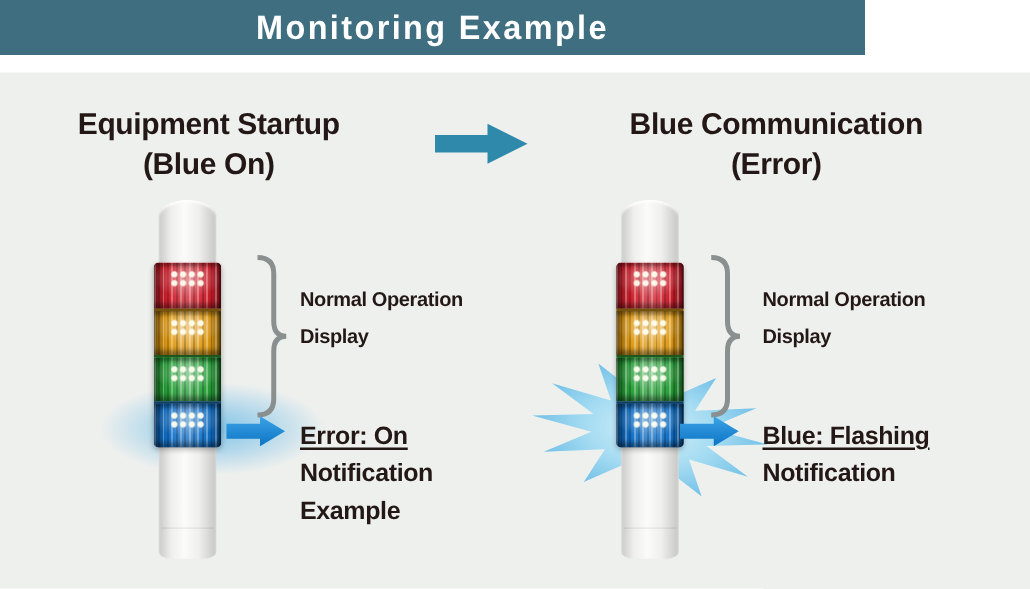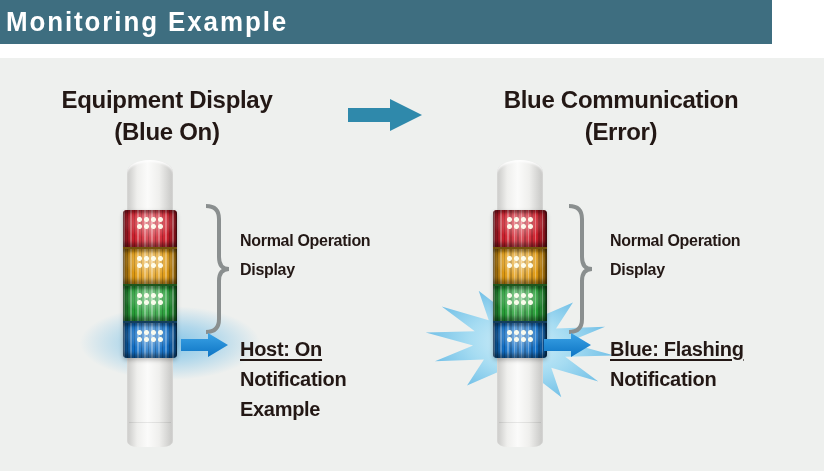--- a/index.html
+++ b/index.html
@@ -1,21 +1,21 @@
 <!DOCTYPE html>
 <html style="--page_bg: #ffffff; --header_bg: #3e6e80; --panel_bg: #eef0ee; --text: #231815; --flow_arrow: #2f89ab; --indicator_arrow_dark: #0d74c4; --indicator_arrow_light: #3ba3e6; --glow: #7fc3e8; --burst: #8dd2ec; --brace: #8a8f8f; --seg_red: #cf1f2c; --seg_amber: #e09a12; --seg_green: #27a038; --seg_blue: #0f6ec6;"><head>
 <meta charset="utf-8">
 <style>
   * { margin:0; padding:0; box-sizing:border-box; }
   html,body { width:824px; height:471px; }
   body { background:var(--page_bg,#fff); font-family:"Liberation Sans",sans-serif; }
   .stage { position:relative; width:824px; height:471px; overflow:hidden; background:var(--page_bg,#fff); }
 
-  .header { position:absolute; top:0; left:0; width:772px; height:44px; background:var(--header_bg,#3e6e80);
-            display:flex; align-items:center; }
+  .header { position:absolute; top:0; left:0; width:692px; height:44px; background:var(--header_bg,#3e6e80);
+            display:flex; align-items:center; justify-content:center; }
   .header .t { color:#fff; font-size:27px; font-weight:bold; letter-spacing:2px; transform:scaleX(.96); }
 
   .content-bg { position:absolute; top:58px; left:0; width:824px; height:413px; background:var(--panel_bg,#eef0ee); }
 
   .col-title { position:absolute; top:84px; text-align:center; color:var(--text,#231815);
                font-weight:bold; font-size:24px; line-height:32px; letter-spacing:-0.3px; }
   .col-title.left  { left:27px;  width:280px; }
   .col-title.right { left:475px; width:292px; }
 
   .flow-arrow { position:absolute; left:348px; top:97px; }
@@ -77,21 +77,21 @@
 
 <div class="stage">
 
   <div class="content-bg"></div>
 
   <div class="header">
     <span class="t">Monitoring Example</span>
   </div>
 
   <div class="col-title left">
-    <div>Equipment Display</div>
+    <div>Equipment Startup</div>
     <div>(Blue On)</div>
   </div>
   <div class="col-title right">
     <div>Blue Communication</div>
     <div>(Error)</div>
   </div>
 
   <svg class="flow-arrow" width="76" height="36">
     <polygon points="0,11 42,11 42,2 74,18 42,34 42,25 0,25" fill="#2f89ab"></polygon>
   </svg>
@@ -146,21 +146,21 @@
         <stop offset="100%" stop-color="#0d74c4"></stop>
       </linearGradient>
     </defs>
     <polygon points="0,7 27,7 27,1 47,13 27,25 27,19 0,19" fill="url(#indGrad)"></polygon>
   </svg>
   <svg class="ind-arrow right" width="48" height="26">
     <polygon points="0,7 27,7 27,1 47,13 27,25 27,19 0,19" fill="url(#indGrad)"></polygon>
   </svg>
 
   <div class="status left">
-    <div class="u">Host: On</div>
+    <div class="u">Error: On</div>
     <div>Notification</div>
     <div>Example</div>
   </div>
   <div class="status right">
     <div class="u">Blue: Flashing</div>
     <div>Notification</div>
   </div>
 
 </div>
 

